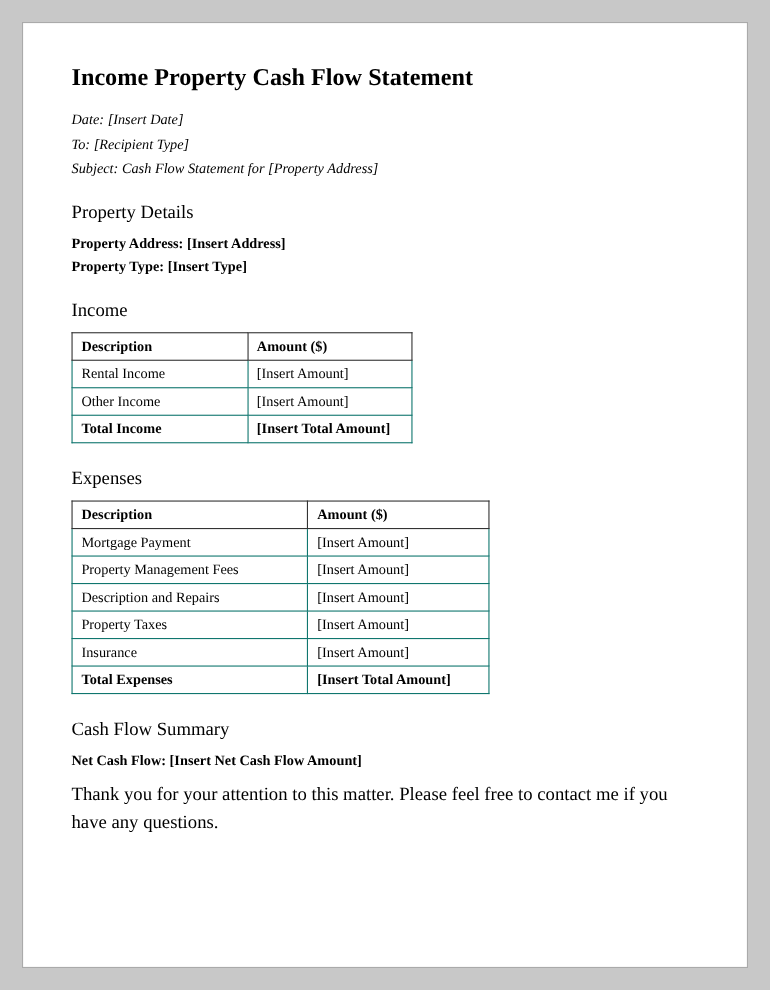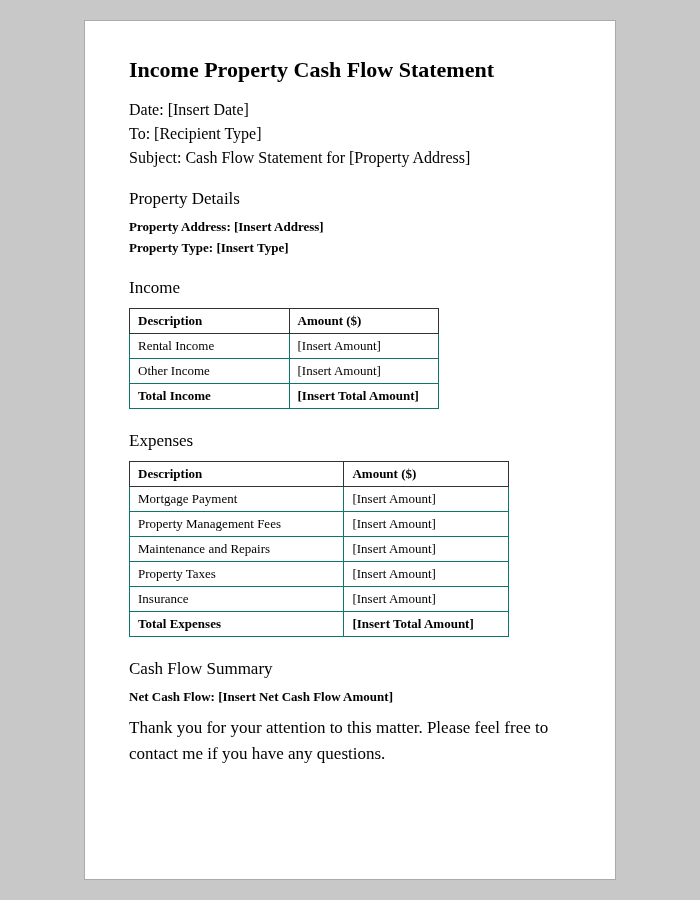--- a/index.html
+++ b/index.html
@@ -13,37 +13,38 @@
       display: flex;
       justify-content: center;
       align-items: flex-start;
       min-height: 900px;
       padding: 20px;
       font-family: Georgia, 'Times New Roman', serif;
     }
 
     .document {
       background: #ffffff;
-      width: 532px;
+      width: 660px;
       min-height: 860px;
       padding: 36px 44px 40px 44px;
       border: 1px solid #aaa;
     }
 
     .doc-title {
       font-size: 22px;
       font-weight: bold;
       margin-bottom: 18px;
       font-family: Georgia, serif;
     }
 
     .meta-line {
-      font-size: 16px;
+      font-size: 13px;
       margin-bottom: 6px;
       font-family: Georgia, serif;
+      font-style: italic;
     }
 
     .section-heading {
       font-size: 17px;
       font-weight: normal;
       margin-top: 22px;
       margin-bottom: 10px;
       font-family: Georgia, serif;
     }
 
@@ -186,21 +187,21 @@
     <tbody id="expenses-rows">
       <tr>
         <td>Mortgage Payment</td>
         <td>[Insert Amount]</td>
       </tr>
       <tr>
         <td>Property Management Fees</td>
         <td>[Insert Amount]</td>
       </tr>
       <tr>
-        <td>Maintenance and Repairs</td>
+        <td>Description and Repairs</td>
         <td>[Insert Amount]</td>
       </tr>
       <tr>
         <td>Property Taxes</td>
         <td>[Insert Amount]</td>
       </tr>
       <tr>
         <td>Insurance</td>
         <td>[Insert Amount]</td>
       </tr>

